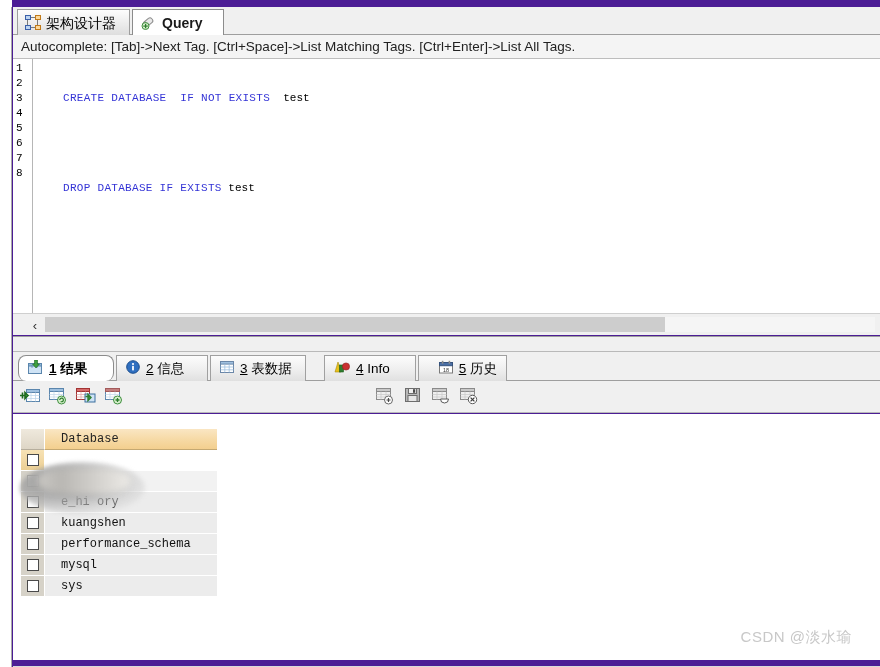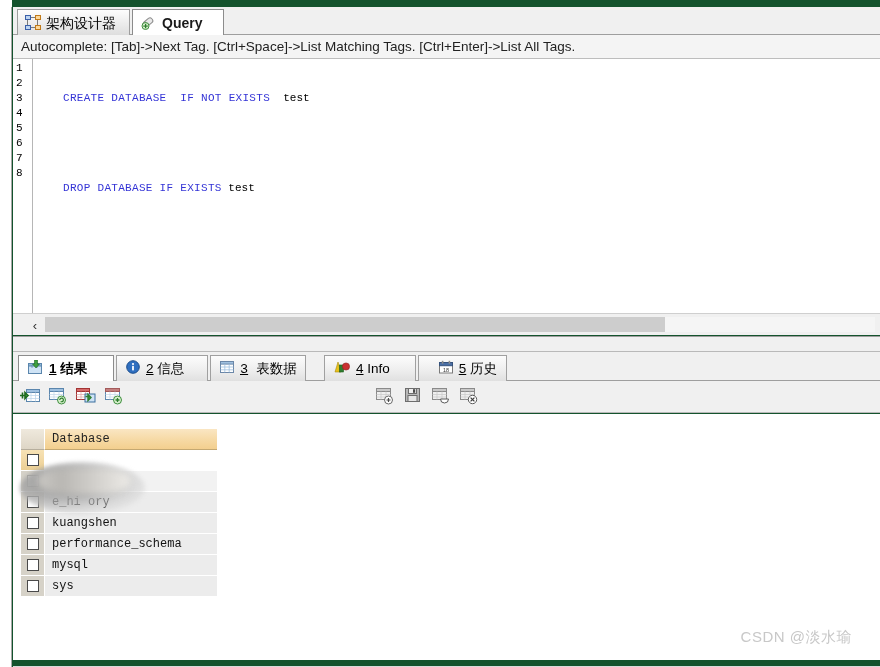--- a/index.html
+++ b/index.html
@@ -15,21 +15,21 @@
     font-size: 13px;
     color: #000;
     position: relative;
   }
 
   
   #app {
     position: absolute;
     left: 0; top: 0;
     width: 880px; height: 667px;
-    background: #14532d;
+    background: #4c1d95;
   }
 
   
   .left-rail {
     position: absolute;
     left: 0; top: 7px;
     width: 12px; height: 660px;
     background: #ffffff;
     border-right: 1px solid #a8a8a8;
     box-sizing: border-box;
@@ -269,21 +269,21 @@
     background: #ffffff;
     border: 1px solid #4a4a4a;
     box-sizing: border-box;
   }
   .gcell-data {
     flex: 1;
     background: #ececec;
     border-bottom: 1px solid #ffffff;
     box-sizing: border-box;
     display: flex; align-items: center;
-    padding-left: 7px;
+    padding-left: 16px;
     font-family: "Liberation Mono", monospace;
     font-size: 12px;
     color: #111;
     white-space: nowrap;
   }
   
   .ghead .gcell-check {
     background: linear-gradient(to bottom,#efe9dd,#ded6c6);
     border-bottom: 1px solid #b6ae9d;
   }
@@ -424,21 +424,21 @@
     <div class="hscroll-arrow">‹</div>
     <div class="hscroll-track"></div>
     <div class="hscroll-thumb"></div>
   </div>
 
   <div class="sep-line"></div>
   <div class="gap-band"></div>
 
   <div class="restabs">
 
-    <div class="rtab active" style="left:5px;width:96px;">
+    <div class="rtab active" style="left:5px;width:96px;border-radius:8px;">
       <span>
         <svg width="15" height="14" viewBox="0 0 15 14">
           <rect x="0.5" y="3.5" width="13" height="10" fill="#cfe3f5" stroke="#5b86ad"></rect>
           <rect x="0.5" y="3.5" width="13" height="2.5" fill="#8fb8d8" stroke="#5b86ad"></rect>
           <path d="M4 5 v3 M9 5 v3" stroke="#5b86ad" stroke-width=".7"></path>
           <path d="M6.5 0 h3 v4 h2 l-3.5 4 l-3.5 -4 h2 z" fill="#3f9e3f" stroke="#1f6b1f" stroke-width=".6"></path>
         </svg>
       </span>
       <span><u>1</u> <span>结果</span></span>
     </div>
@@ -447,21 +447,21 @@
       <span>
         <svg width="14" height="14" viewBox="0 0 14 14">
           <circle cx="7" cy="7" r="6.3" fill="#2f6fc0" stroke="#1d4e8d"></circle>
           <circle cx="7" cy="4" r="1.1" fill="#fff"></circle>
           <rect x="6.1" y="5.8" width="1.8" height="4.6" rx=".6" fill="#fff"></rect>
         </svg>
       </span>
       <span><u>2</u> <span>信息</span></span>
     </div>
 
-    <div class="rtab" style="left:197px;width:96px;font-family:Liberation Mono, monospace;">
+    <div class="rtab" style="left:197px;width:96px;">
       <span>
         <svg width="14" height="14" viewBox="0 0 14 14">
           <rect x="0.5" y="1.5" width="13" height="11" fill="#ffffff" stroke="#6b87a8"></rect>
           <rect x="0.5" y="1.5" width="13" height="2.6" fill="#9fc0df" stroke="#6b87a8"></rect>
           <path d="M4.8 4.2 v8.2 M9.2 4.2 v8.2 M0.5 7 h13 M0.5 9.8 h13" stroke="#9fc0df" stroke-width=".8"></path>
         </svg>
       </span>
       <span><u>3</u> <span>表数据</span></span>
     </div>
 

